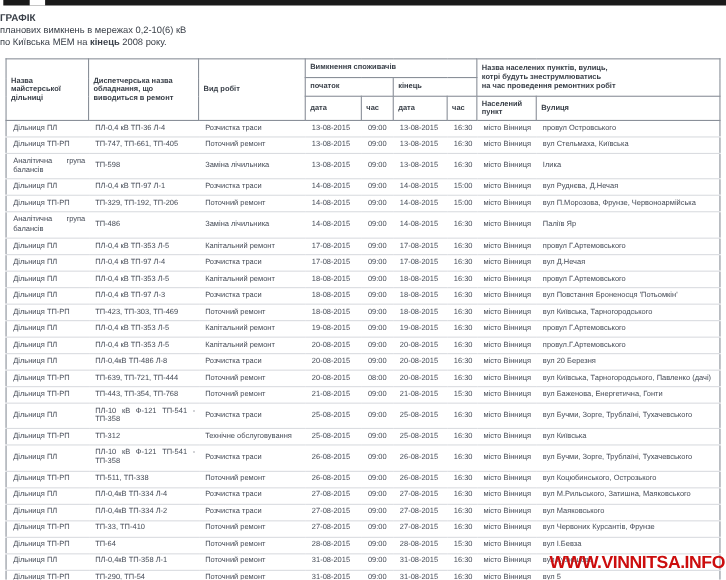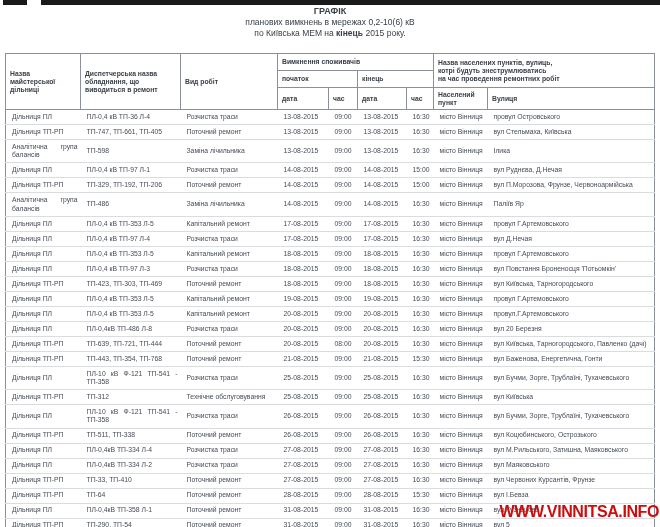--- a/index.html
+++ b/index.html
@@ -3,21 +3,21 @@
 <meta charset="utf-8">
 <style>
   html,body { margin:0; padding:0; background:#ffffff; }
   .page {
     position:relative; width:660px; height:527px; background:#ffffff;
     font-family:"Liberation Sans", sans-serif; color:#454b57; overflow:hidden;
   }
   .topbar { position:absolute; top:0; left:3px; right:0; height:5px; background:#1a1a1a; }
   .topbar-gap { position:absolute; top:0; left:27px; width:14px; height:5px; background:#ffffff; }
 
-  .title-block { padding-top:6px; text-align:center; color:#3a4049; }
+  .title-block { padding-top:11px; color:#3a4049; }
   .title-line1 { font-weight:bold; font-size:9px; line-height:11px; }
   .title-line2 { font-size:8.5px; line-height:10.5px; }
   .title-line3 { font-size:8.5px; line-height:10.5px; }
   .title-line3 b { font-weight:bold; }
 
   table.schedule {
     position:absolute; top:53px; left:5px; width:649px;
     border-collapse:collapse; table-layout:fixed;
     font-size:6.8px; color:#454b57;
     border:1px solid #8a9099;
@@ -50,21 +50,21 @@
 <body>
 
 <div class="page">
 
   <div class="topbar"></div>
   <div class="topbar-gap"></div>
 
   <div class="title-block">
     <div class="title-line1">ГРАФІК</div>
     <div class="title-line2">планових вимкнень в мережах 0,2-10(6) кВ</div>
-    <div class="title-line3"><span>по Київська МЕМ на </span><b>кінець</b><span> 2015 року.</span></div>
+    <div class="title-line3"><span>по Київська МЕМ на </span><b>кінець</b><span> 2008 року.</span></div>
   </div>
 
   <table class="schedule">
     <colgroup>
       <col style="width:75px">
         <col style="width:100px">
         <col style="width:97px">
       <col style="width:51px">
         <col style="width:29px">
         <col style="width:49px">

